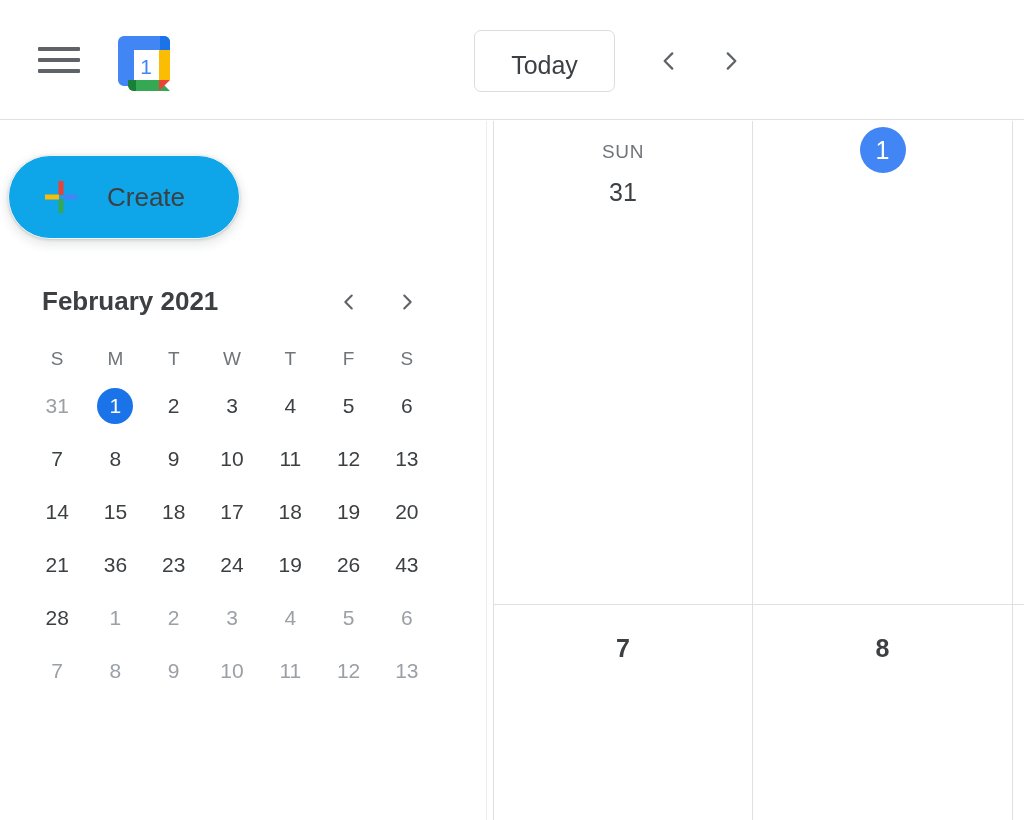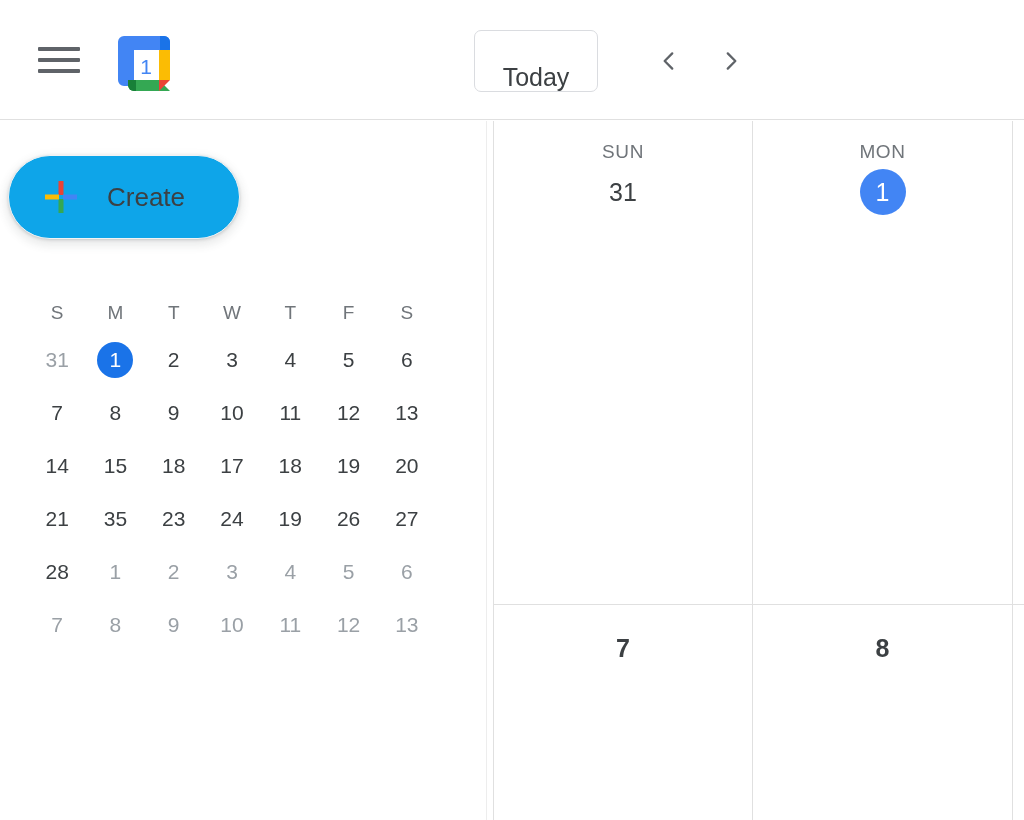--- a/index.html
+++ b/index.html
@@ -70,29 +70,29 @@
     font-size: 42px;
     font-weight: 400;
     color: #5f6368;
     letter-spacing: 0px;
     line-height: 60px;
   }
 
   .today-btn {
     position: absolute;
     left: 474px; top: 30px;
-    width: 124px; height: 62px;
+    width: 141px; height: 62px;
     border: 1px solid #dadce0;
     border-radius: 7px;
     background: #ffffff;
     color: #3c4043;
     font-size: 25px;
     font-family: "Liberation Sans", sans-serif;
     cursor: pointer;
-    padding: 16px;
+    padding: 4px;
     line-height: 60px;
     text-align: center;
   }
 
   .nav-arrow {
     position: absolute;
     top: 38px;
     width: 46px; height: 46px;
     display: flex;
     align-items: center;
@@ -336,20 +336,33 @@
           <rect x="17.5" y="4" width="5" height="14" fill="#ea4335"></rect>
           <rect x="17.5" y="22" width="5" height="14" fill="#34a853"></rect>
           <rect x="4" y="17.5" width="14" height="5" fill="#fbbc04"></rect>
           <rect x="22" y="17.5" width="14" height="5" fill="#4285f4"></rect>
         </svg>
       </div>
       <div class="create-label">Create</div>
     </div>
 
     <div class="mini-cal">
+      <div class="mini-head">
+        <div class="mini-title">February 2021</div>
+        <div class="mini-nav prev">
+          <svg width="22" height="22" viewBox="0 0 24 24" fill="none" stroke="#5f6368" stroke-width="2.3" stroke-linecap="round" stroke-linejoin="round">
+            <polyline points="15 5 8 12 15 19"></polyline>
+          </svg>
+        </div>
+        <div class="mini-nav next">
+          <svg width="22" height="22" viewBox="0 0 24 24" fill="none" stroke="#5f6368" stroke-width="2.3" stroke-linecap="round" stroke-linejoin="round">
+            <polyline points="9 5 16 12 9 19"></polyline>
+          </svg>
+        </div>
+      </div>
       <div class="mini-grid" id="mini-grid">
           <div class="dow">S</div>
           <div class="dow">M</div>
           <div class="dow">T</div>
           <div class="dow">W</div>
           <div class="dow">T</div>
           <div class="dow">F</div>
           <div class="dow">S</div>
           <div class="mini-day muted">
             <span>31</span>
@@ -411,36 +424,36 @@
           <div class="mini-day">
             <span>19</span>
           </div>
           <div class="mini-day">
             <span>20</span>
           </div>
           <div class="mini-day">
             <span>21</span>
           </div>
           <div class="mini-day">
-            <span>35</span>
+            <span>36</span>
           </div>
           <div class="mini-day">
             <span>23</span>
           </div>
           <div class="mini-day">
             <span>24</span>
           </div>
           <div class="mini-day">
             <span>19</span>
           </div>
           <div class="mini-day">
             <span>26</span>
           </div>
           <div class="mini-day">
-            <span>27</span>
+            <span>43</span>
           </div>
           <div class="mini-day">
             <span>28</span>
           </div>
           <div class="mini-day muted">
             <span>1</span>
           </div>
           <div class="mini-day muted">
             <span>2</span>
           </div>
@@ -484,21 +497,20 @@
 
   <div class="main">
     <div class="grid-row r1" id="grid-row-1">
         <div class="day-cell">
           <div class="dow-label">SUN</div>
           <div class="daynum">
             <span>31</span>
           </div>
         </div>
         <div class="day-cell">
-          <div class="dow-label">MON</div>
           <div class="daynum today">
             <span>1</span>
           </div>
         </div>
       </div>
     <div class="grid-row r2" id="grid-row-2">
         <div class="day-cell">
           <div class="daynum">
             <span>7</span>
           </div>

